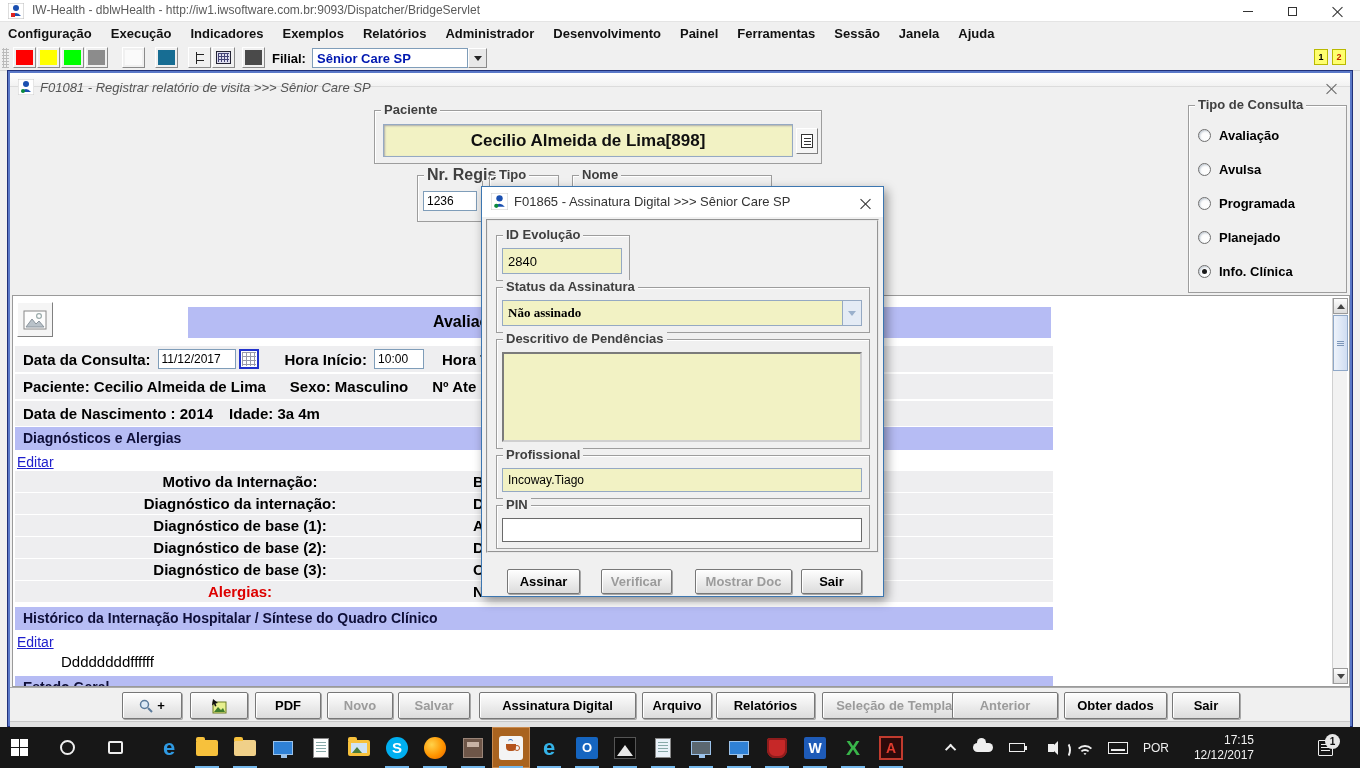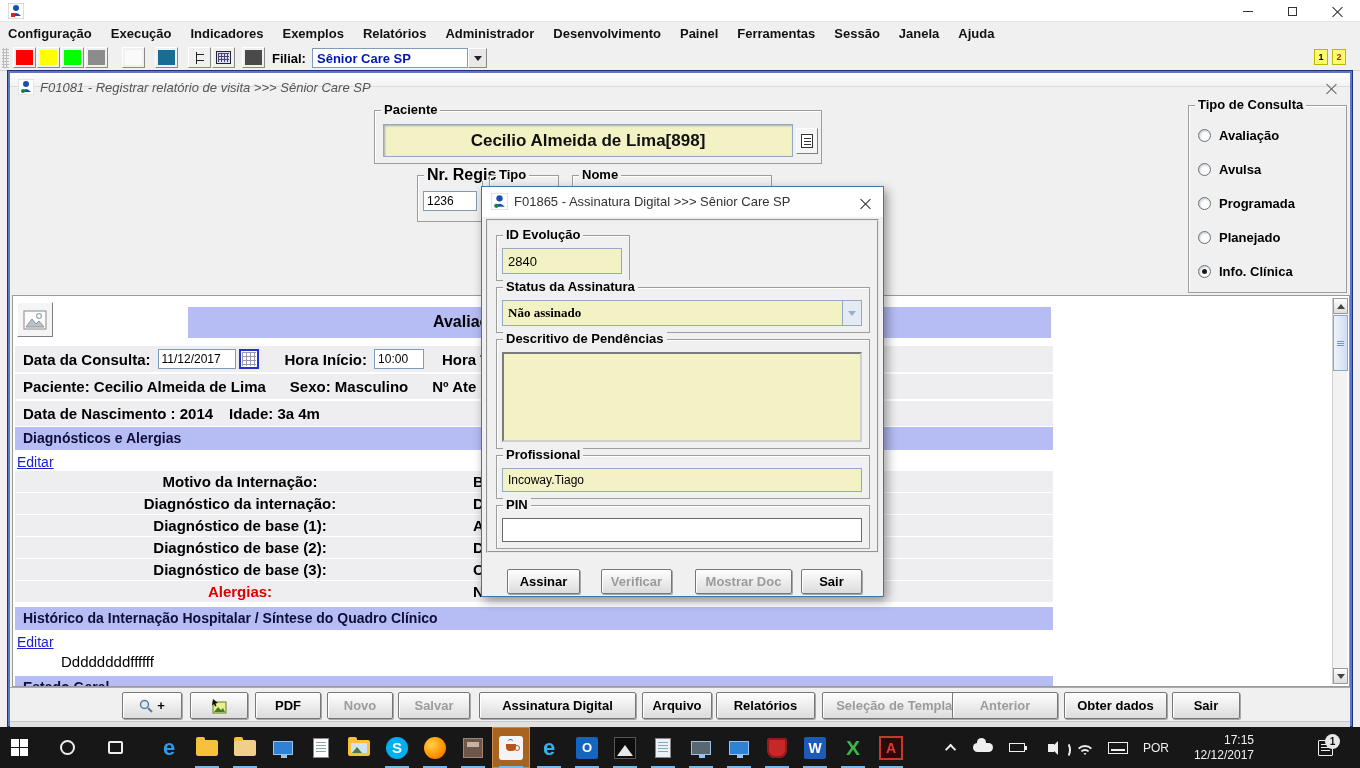--- a/index.html
+++ b/index.html
@@ -35,21 +35,21 @@
   
   .mdi{left:8px;top:71px;width:1344px;height:655px;background:#f0f0f0;
     border:2px solid #5a78c8;box-shadow:0 0 0 1px #20307a;}
   .mdi-titlebar{position:absolute;left:0;top:0;right:0;height:14px;background:linear-gradient(#ffffff,#f2f2f2);border-bottom:1px solid #dcdcdc;font-style:italic;}
   .mdi-titlebar .ttext{position:absolute;left:30px;top:7px;font-size:13px;color:#555;}
   .mdi-close{position:absolute;right:6px;top:4px;width:26px;height:22px;display:flex;align-items:center;justify-content:center;}
   .mdi-close .xglyph::before,.mdi-close .xglyph::after{background:#666;}
 
   
   .grp{position:absolute;border:1px solid #9d9d9d;box-shadow:inset 1px 1px 0 #ffffff;}
-  .glabel{position:absolute;top:-8px;left:6px;background:#f0f0f0;padding:0 3px;font-size:13px;font-weight:700;color:#000000;line-height:13px;white-space:nowrap;}
+  .glabel{position:absolute;top:-8px;left:6px;background:#f0f0f0;padding:0 3px;font-size:13px;font-weight:700;color:#404040;line-height:13px;white-space:nowrap;}
   .yfield{background:#f2f2c4;border:1px solid #95a9c3;}
 
   .pat-name{font-size:17px;font-weight:700;color:#101010;display:flex;align-items:center;justify-content:center;}
   .form-icon-btn{border:1px solid;border-color:#fff #808080 #808080 #fff;background:#f5f5f5;display:flex;align-items:center;justify-content:center;}
   .doc-lines{width:12px;height:14px;background:#fff;border:1px solid #333;position:relative;}
   .doc-lines::before{content:"";position:absolute;left:2px;top:3px;width:7px;height:8px;
     background:repeating-linear-gradient(#333 0 1px, transparent 1px 3px);}
 
   
   .radio-row{position:absolute;display:flex;align-items:center;gap:8px;}
@@ -168,20 +168,21 @@
 </head>
 <body>
 
 <div class="abs titlebar">
   <svg class="abs" style="left:8px;top:3px" width="16" height="16" viewBox="0 0 16 16">
       <rect x="0" y="0" width="16" height="16" fill="#fff" stroke="#bbb"></rect>
       <circle cx="8" cy="5" r="3" fill="#1a4fb0"></circle>
       <path d="M3 13 q5 -6 10 0 z" fill="#1a4fb0"></path>
       <rect x="3" y="10" width="4" height="4" fill="#d22"></rect>
     </svg>
+  <span class="ttext">IW-Health - dblwHealth - http://iw1.iwsoftware.com.br:9093/Dispatcher/BridgeServlet</span>
   <div class="winctl" style="right:90px">
       <span class="minbar"></span>
     </div>
   <div class="winctl" style="right:45px">
       <span class="maxbox"></span>
     </div>
   <div class="winctl" style="right:0">
       <span class="xglyph"></span>
     </div>
 </div>

